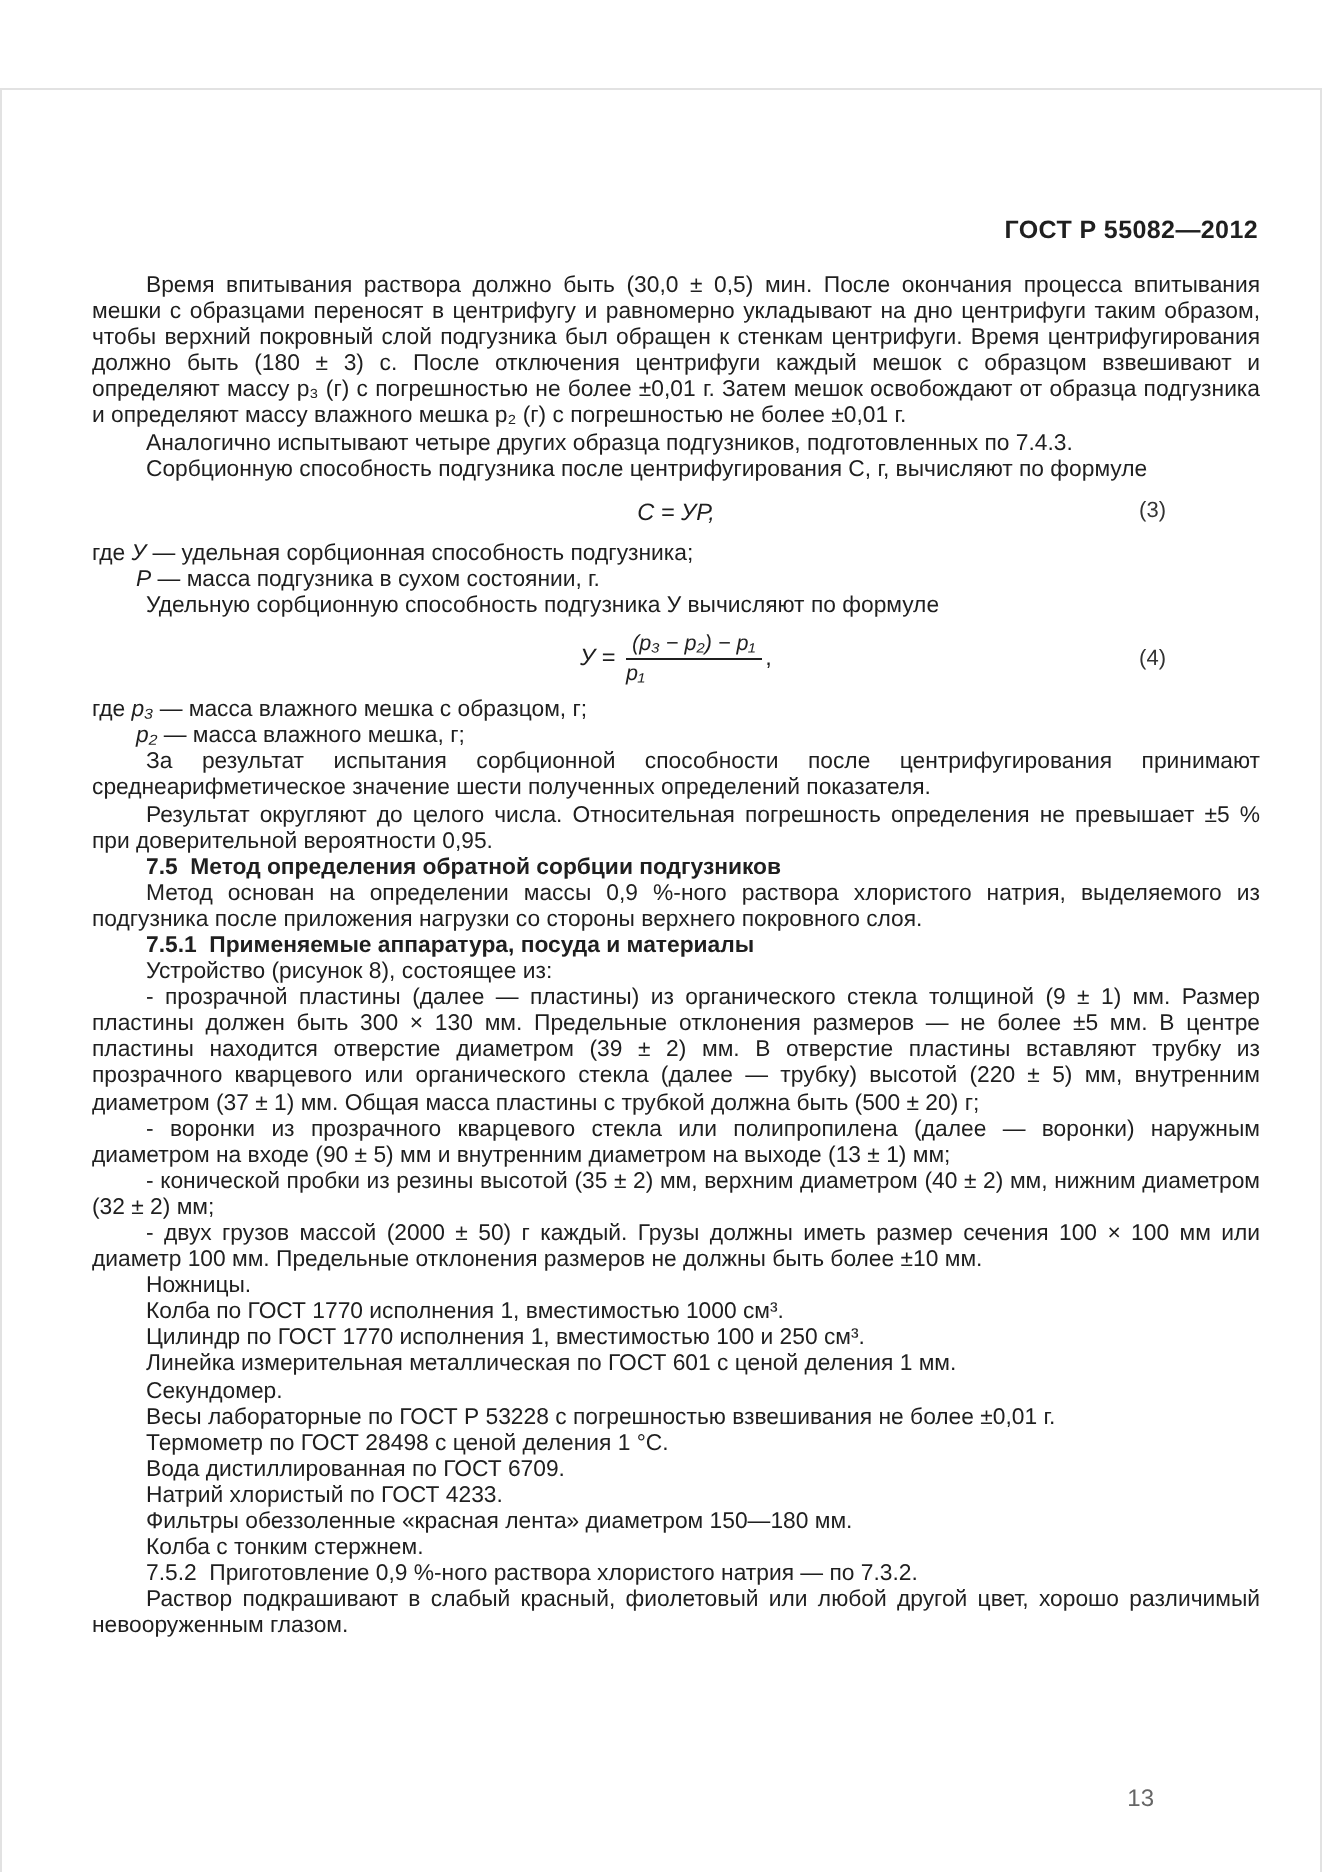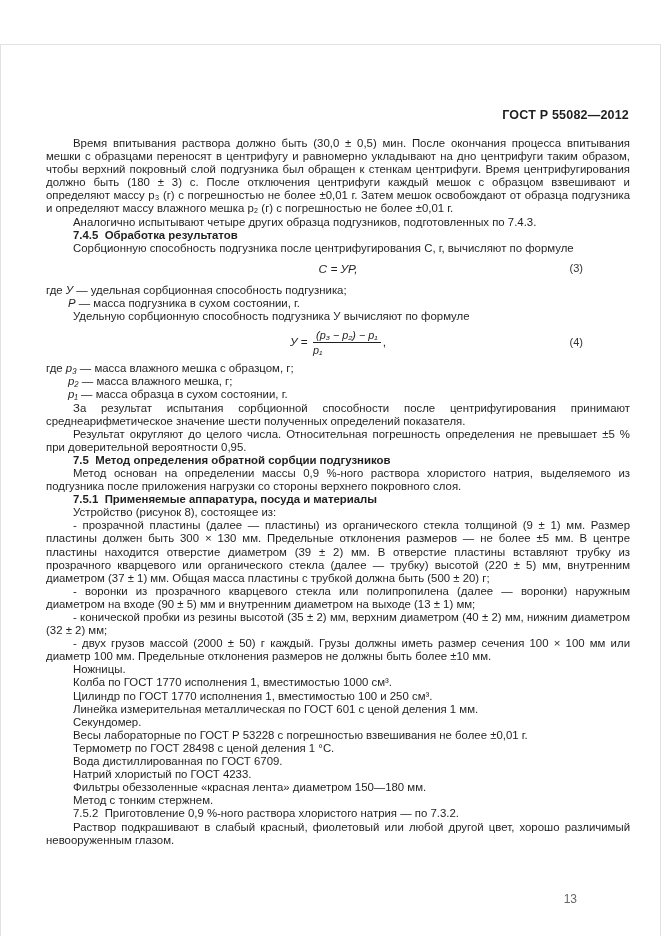--- a/index.html
+++ b/index.html
@@ -56,57 +56,55 @@
   }
 </style>
 </head>
 <body>
 
 <div class="page">
   <div class="header">ГОСТ Р 55082—2012</div>
   <div class="content">
       <p class="para indent">Время впитывания раствора должно быть (30,0 ± 0,5) мин. После окончания процесса впитывания мешки с образцами переносят в центрифугу и равномерно укладывают на дно центрифуги таким образом, чтобы верхний покровный слой подгузника был обращен к стенкам центрифуги. Время центрифугирования должно быть (180 ± 3) с. После отключения центрифуги каждый мешок с образцом взвешивают и определяют массу p₃ (г) с погрешностью не более ±0,01 г. Затем мешок освобождают от образца подгузника и определяют массу влажного мешка p₂ (г) с погрешностью не более ±0,01 г.</p>
       <p class="para indent">Аналогично испытывают четыре других образца подгузников, подготовленных по 7.4.3.</p>
-      <p class="heading indent">7.4.5&nbsp; Обработка результатов</p>
       <p class="para indent">Сорбционную способность подгузника после центрифугирования С, г, вычисляют по формуле</p>
       <div class="formula-row">
         <span class="f-body"><i>С = УР,</i></span>
         <span class="f-no">(3)</span>
       </div>
       <p class="def"><span>где </span><i>У</i><span> — удельная сорбционная способность подгузника;</span></p>
       <p class="def cont"><i>Р</i><span> — масса подгузника в сухом состоянии, г.</span></p>
       <p class="para indent">Удельную сорбционную способность подгузника У вычисляют по формуле</p>
       <div class="formula-row tall">
         <span class="f-body"><i class="lhs">У</i><span class="eq"> = </span><span class="frac">
             <i class="num">(p₃ − p₂) − p₁</i>
             <i class="den">p₁</i>
           </span><span class="sfx">,</span></span>
         <span class="f-no">(4)</span>
       </div>
       <p class="def"><span>где </span><i>p₃</i><span> — масса влажного мешка с образцом, г;</span></p>
       <p class="def cont"><i>p₂</i><span> — масса влажного мешка, г;</span></p>
-      <p class="def cont"><i>p₁</i><span> — масса образца в сухом состоянии, г.</span></p>
       <p class="para indent">За результат испытания сорбционной способности после центрифугирования принимают среднеарифметическое значение шести полученных определений показателя.</p>
       <p class="para indent">Результат округляют до целого числа. Относительная погрешность определения не превышает ±5 % при доверительной вероятности 0,95.</p>
       <p class="heading indent">7.5&nbsp; Метод определения обратной сорбции подгузников</p>
       <p class="para indent">Метод основан на определении массы 0,9 %-ного раствора хлористого натрия, выделяемого из подгузника после приложения нагрузки со стороны верхнего покровного слоя.</p>
       <p class="heading indent">7.5.1&nbsp; Применяемые аппаратура, посуда и материалы</p>
       <p class="para indent">Устройство (рисунок 8), состоящее из:</p>
       <p class="para indent">- прозрачной пластины (далее — пластины) из органического стекла толщиной (9 ± 1) мм. Размер пластины должен быть 300 × 130 мм. Предельные отклонения размеров — не более ±5 мм. В центре пластины находится отверстие диаметром (39 ± 2) мм. В отверстие пластины вставляют трубку из прозрачного кварцевого или органического стекла (далее — трубку) высотой (220 ± 5) мм, внутренним диаметром (37 ± 1) мм. Общая масса пластины с трубкой должна быть (500 ± 20) г;</p>
       <p class="para indent">- воронки из прозрачного кварцевого стекла или полипропилена (далее — воронки) наружным диаметром на входе (90 ± 5) мм и внутренним диаметром на выходе (13 ± 1) мм;</p>
       <p class="para indent">- конической пробки из резины высотой (35 ± 2) мм, верхним диаметром (40 ± 2) мм, нижним диаметром (32 ± 2) мм;</p>
       <p class="para indent">- двух грузов массой (2000 ± 50) г каждый. Грузы должны иметь размер сечения 100 × 100 мм или диаметр 100 мм. Предельные отклонения размеров не должны быть более ±10 мм.</p>
       <p class="para indent">Ножницы.</p>
       <p class="para indent">Колба по ГОСТ 1770 исполнения 1, вместимостью 1000 см³.</p>
       <p class="para indent">Цилиндр по ГОСТ 1770 исполнения 1, вместимостью 100 и 250 см³.</p>
       <p class="para indent">Линейка измерительная металлическая по ГОСТ 601 с ценой деления 1 мм.</p>
       <p class="para indent">Секундомер.</p>
       <p class="para indent">Весы лабораторные по ГОСТ Р 53228 с погрешностью взвешивания не более ±0,01 г.</p>
       <p class="para indent">Термометр по ГОСТ 28498 с ценой деления 1 °С.</p>
       <p class="para indent">Вода дистиллированная по ГОСТ 6709.</p>
       <p class="para indent">Натрий хлористый по ГОСТ 4233.</p>
       <p class="para indent">Фильтры обеззоленные «красная лента» диаметром 150—180 мм.</p>
-      <p class="para indent">Метод с тонким стержнем.</p>
+      <p class="para indent">Колба с тонким стержнем.</p>
       <p class="para indent">7.5.2&nbsp; Приготовление 0,9 %-ного раствора хлористого натрия — по 7.3.2.</p>
       <p class="para indent">Раствор подкрашивают в слабый красный, фиолетовый или любой другой цвет, хорошо различимый невооруженным глазом.</p>
     </div>
   <div class="footer">13</div>
 </div>
 
 </body></html>

